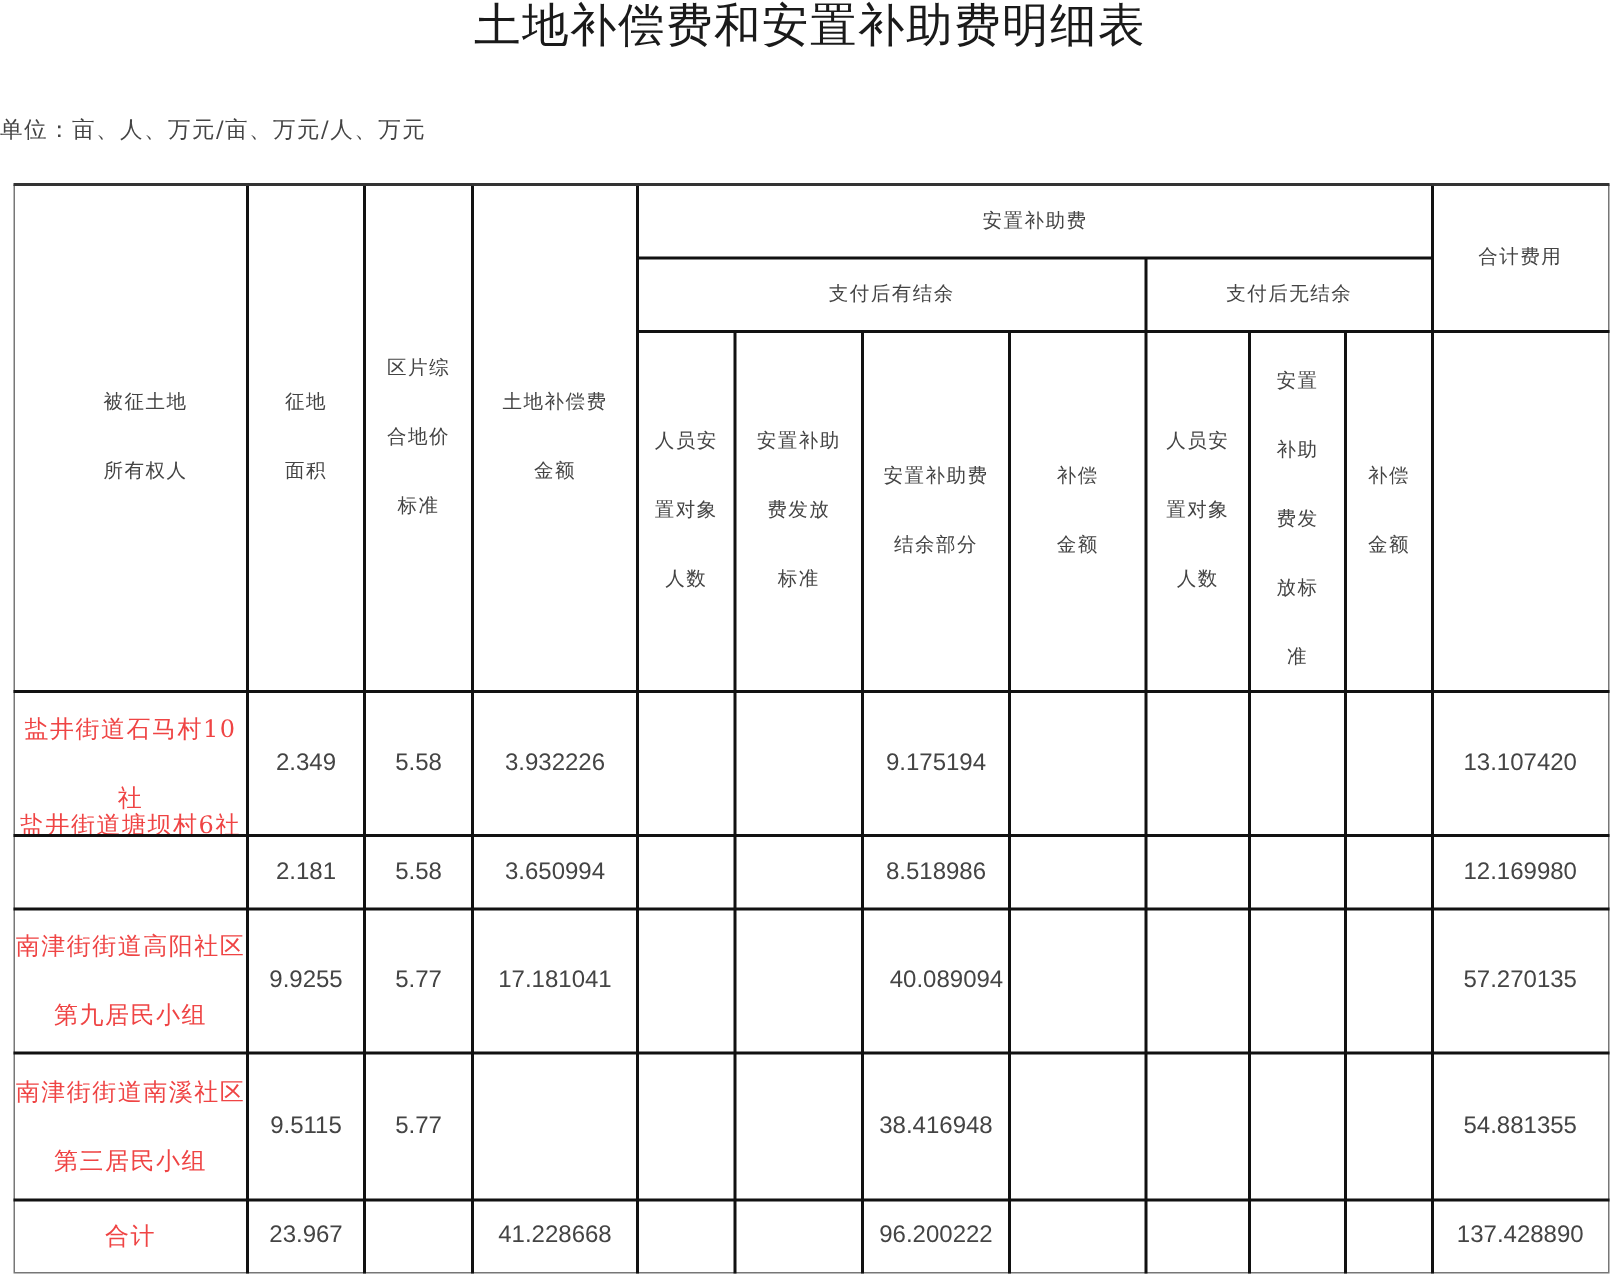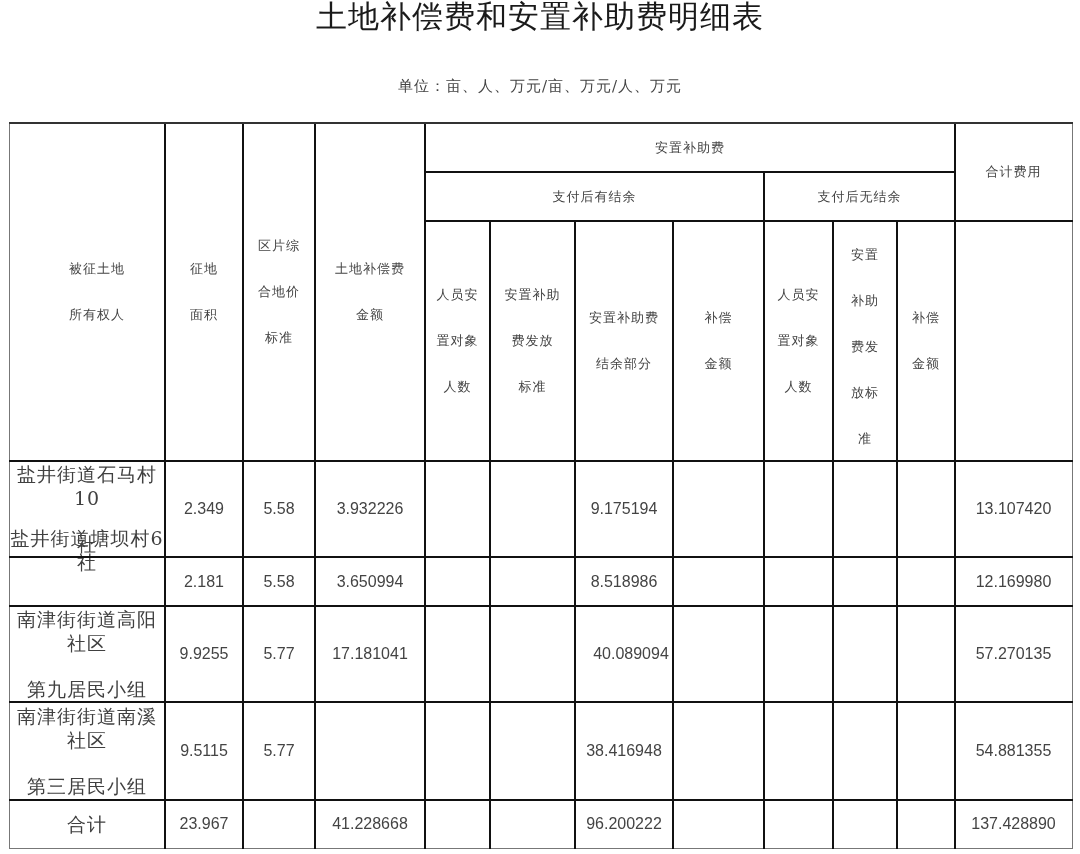--- a/index.html
+++ b/index.html
@@ -1,27 +1,27 @@
 <!DOCTYPE html>
 <html><head>
 <meta charset="utf-8">
 <style>
   html, body { margin: 0; padding: 0; background: #ffffff; }
   body { width: 1080px; height: 854px; position: relative; overflow: hidden;
          font-family: "DejaVu Serif", "Liberation Serif", serif; color: #333; }
   .title { position: absolute; left: 0; width: 1080px; top: -4px; text-align: center;
            font-size: 31px; letter-spacing: 1px; color: #1a1a1a; }
-  .unit { position: absolute; left: 0; width: 1080px; top: 77px; text-align: center;
+  .unit { position: absolute; left: 0; width: 1080px; top: 77px; 
           font-size: 15px; color: #444; letter-spacing: 1px; }
   .tbl { position: absolute; left: 0; top: 0; width: 1080px; height: 854px; }
   .cell { position: absolute; box-sizing: border-box; display: flex; align-items: center;
           justify-content: center; text-align: center; }
   .hdr { font-size: 13px; color: #444; line-height: 24px; letter-spacing: 1px; }
   .hdr span { display: block; }
-  .lbl { font-size: 19px; color: #404040; line-height: 24px; letter-spacing: 1px; }
+  .lbl { font-size: 16px; color: #ef4444; line-height: 24px; letter-spacing: 1px; }
   .num { font-family: "Liberation Sans", "DejaVu Sans", sans-serif; font-size: 16px; color: #444; }
   .vline { position: absolute; width: 2px; background: #111; }
   .hline { position: absolute; height: 2px; background: #111; }
   .outer { position: absolute; box-sizing: border-box; border: 1px solid #777; }
 </style>
 </head>
 <body>
 
 <div class="title">土地补偿费和安置补助费明细表</div>
 <div class="unit">单位：亩、人、万元/亩、万元/人、万元</div>

